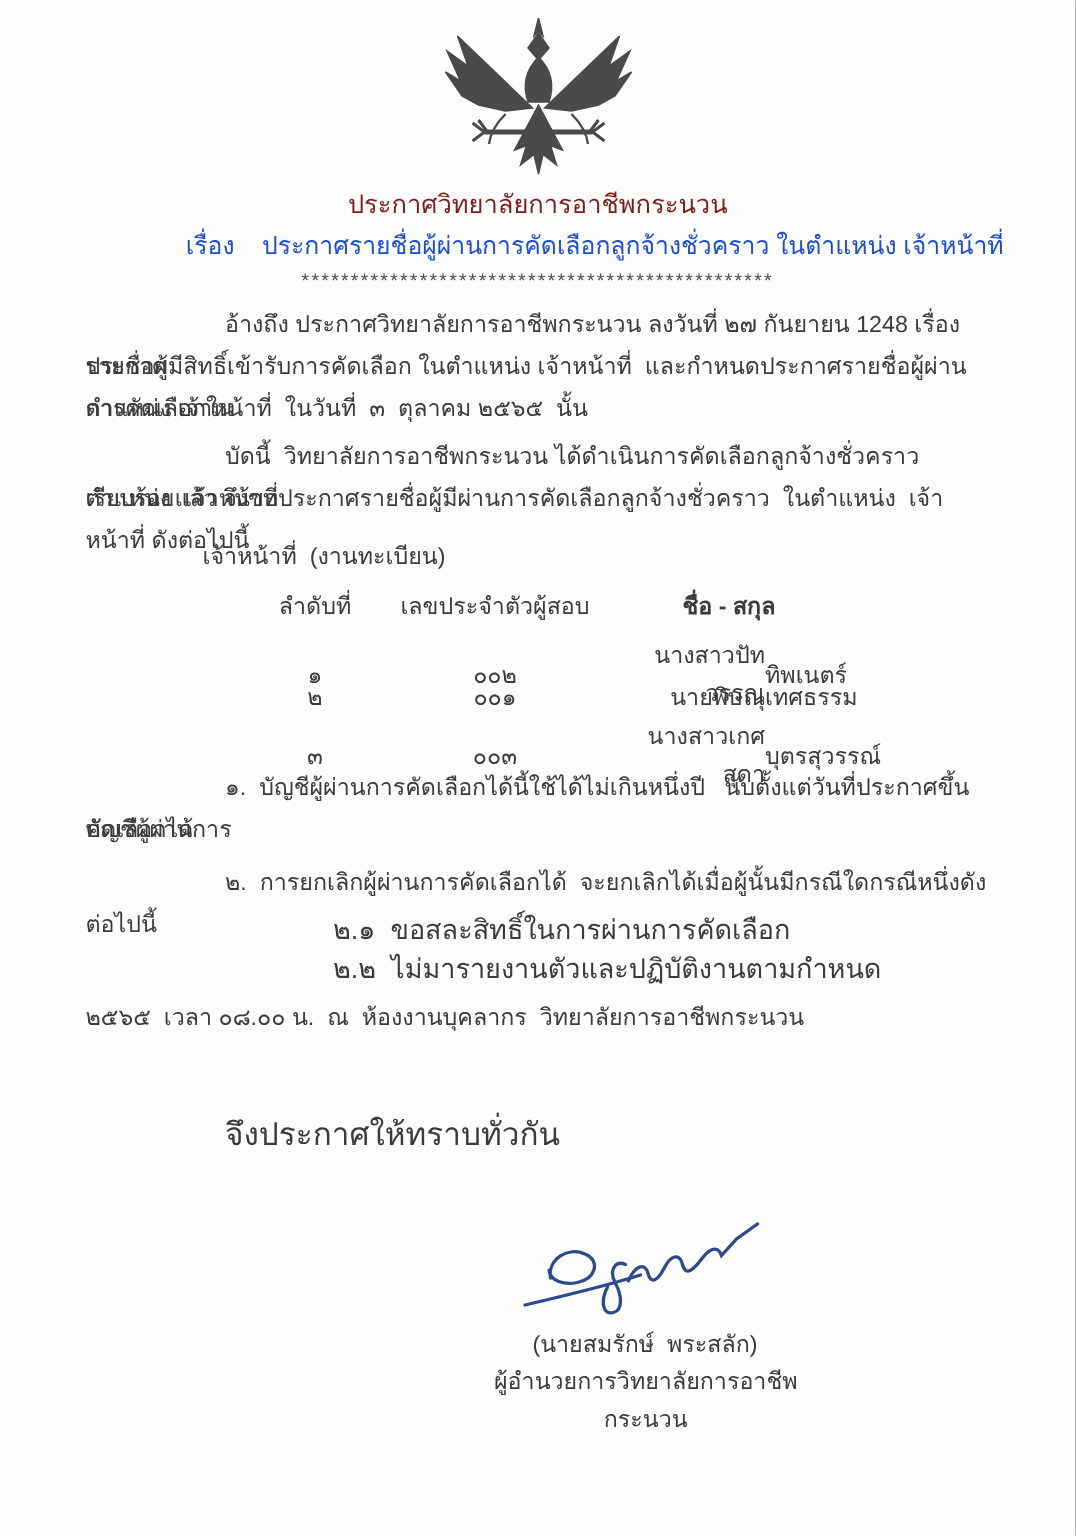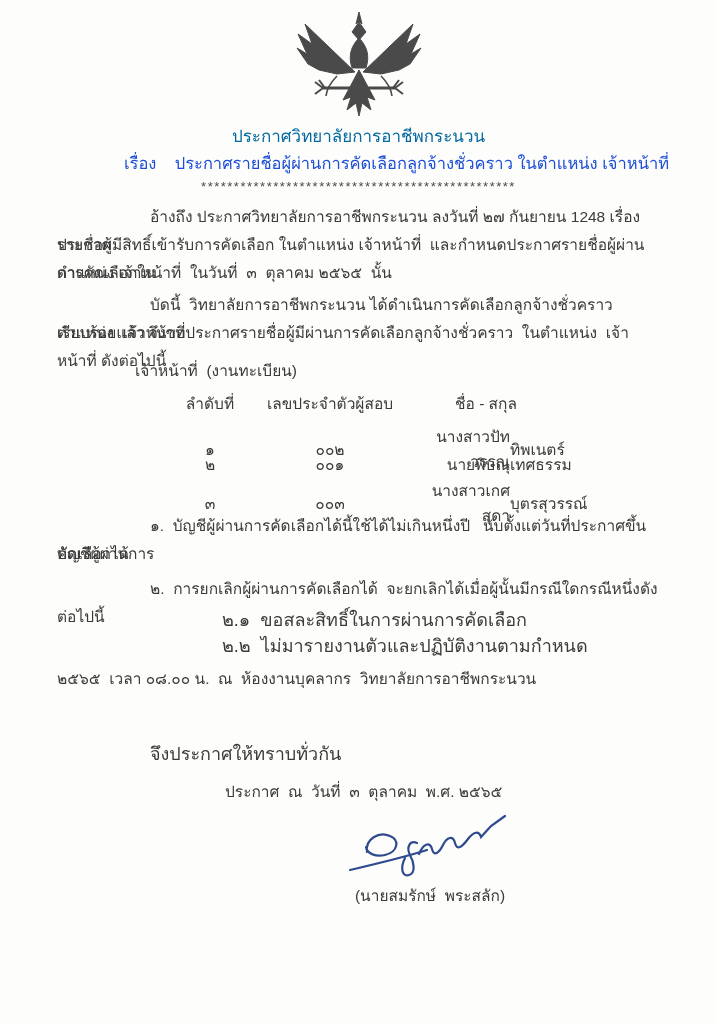--- a/index.html
+++ b/index.html
@@ -9,44 +9,44 @@
     margin:0 auto;
     background:#fdfdfb;
     font-family:"Liberation Sans","DejaVu Sans",sans-serif;
     color:#3b3b3b;
     overflow:hidden;
     box-shadow:0 0 6px rgba(0,0,0,.35);
   }
   .abs{position:absolute;}
   .pre{white-space:pre-wrap;}
   .center{text-align:center;}
-  .title{left:0;top:122px;width:717px;font-size:17px;color:#0369a1;}
+  .title{left:0;top:122px;width:717px;font-size:17px;color:#7f1d1d;}
   .subject{left:0;top:150px;width:717px;font-size:16.5px;color:#1d4ed8;padding-left:38px;}
   .divider{left:0;top:179px;width:717px;font-size:13px;letter-spacing:1.5px;color:#4a4a4a;}
   .para{left:57px;width:606px;font-size:15.5px;line-height:28px;}
   .line{height:28px;}
   .indent{text-indent:93px;}
   .p1{top:203px;}
   .p2{top:291px;}
   .sect{left:135px;top:358px;width:400px;font-size:15.5px;}
   .tbl{left:165px;top:390px;width:510px;font-size:15.5px;}
   .trow{display:grid;grid-template-columns:90px 150px 105px 165px;height:27px;align-items:center;}
   .thead{margin-bottom:7px;}
   .c-no{text-align:center;}
   .c-exam{text-align:center;}
   .c-first{text-align:right;}
   .c-last{text-align:left;}
-  .h-name{grid-column:3 / span 2;padding-left:50px;}
+  .h-name{grid-column:3 / span 2;padding-left:50px;font-weight:bold;}
   .item1{top:512px;}
   .item2{top:575px;}
   .sub{left:222px;width:450px;font-size:18px;line-height:26px;}
   .sub1{top:607px;}
   .sub2{top:633px;}
   .item3{top:665px;}
-  .closing{left:150px;top:739px;width:400px;font-size:18px;}
+  .closing{left:150px;top:739px;width:400px;font-size:21px;}
   .adate{left:225px;top:779px;width:420px;font-size:15.5px;}
   .sigblock{left:305px;top:812px;width:250px;}
   .signame{left:330px;top:883px;width:200px;font-size:15.5px;text-align:center;}
   .sigtitle{left:308px;top:908px;width:245px;font-size:15.5px;text-align:center;}
   .emblem{left:293px;top:12px;}
 </style>
 </head>
 <body>
 
 <div class="page">
@@ -131,25 +131,25 @@
   </div>
 
   <div class="abs sub sub1 pre">๒.๑  ขอสละสิทธิ์ในการผ่านการคัดเลือก</div>
   <div class="abs sub sub2 pre">๒.๒  ไม่มารายงานตัวและปฏิบัติงานตามกำหนด</div>
 
   <div class="abs para item3">
     <div class="line pre">๒๕๖๕  เวลา ๐๘.๐๐ น.  ณ  ห้องงานบุคลากร  วิทยาลัยการอาชีพกระนวน</div>
   </div>
 
   <div class="abs closing pre">จึงประกาศให้ทราบทั่วกัน</div>
-  <div class="abs adate pre">ประกาศ  ณ  วันที่  ๓  ตุลาคม  พ.ศ. ๒๕๖๕</div>
 
   <svg class="abs sigblock" width="250" height="72" viewBox="0 0 250 72" aria-hidden="true">
     <g fill="none" stroke="#2e4a8f" stroke-width="2.2" stroke-linecap="round">
       <path d="M62,40 C60,27 74,19 85,24 C95,28 93,40 80,43 C71,45 62,42 61,35"></path>
       <path d="M45,58 C75,51 100,45 122,38"></path>
       <path d="M100,46 C95,56 97,65 104,63 C111,61 109,50 105,43 C101,35 105,28 112,31"></path>
       <path d="M114,42 C118,32 125,29 127,37 C129,45 134,41 138,33 C142,25 148,23 150,31 C152,39 157,35 163,27 C169,19 174,19 176,25 L186,14 L200,4"></path>
     </g>
   </svg>
   <div class="abs signame pre">(นายสมรักษ์  พระสลัก)</div>
+  <div class="abs sigtitle pre">ผู้อำนวยการวิทยาลัยการอาชีพกระนวน</div>
 
 </div>
 
 </body></html>

